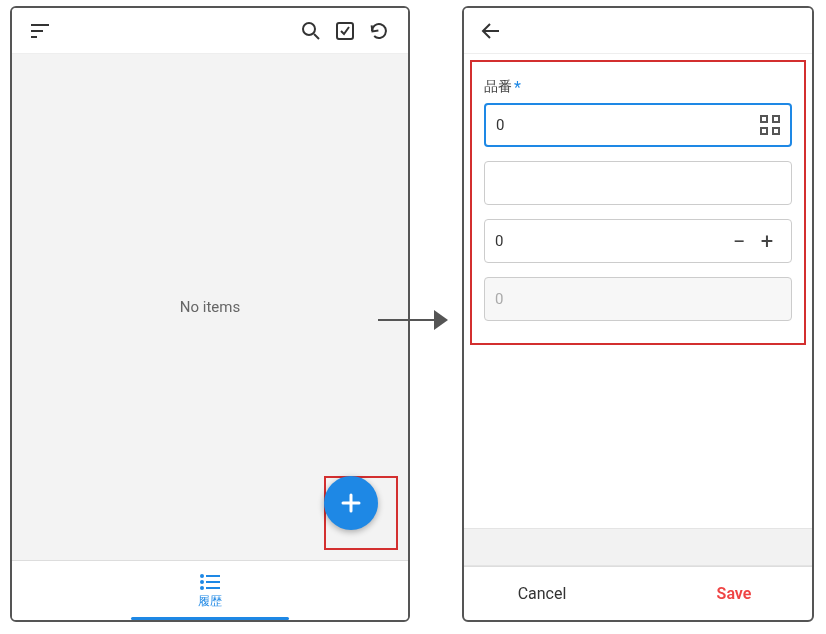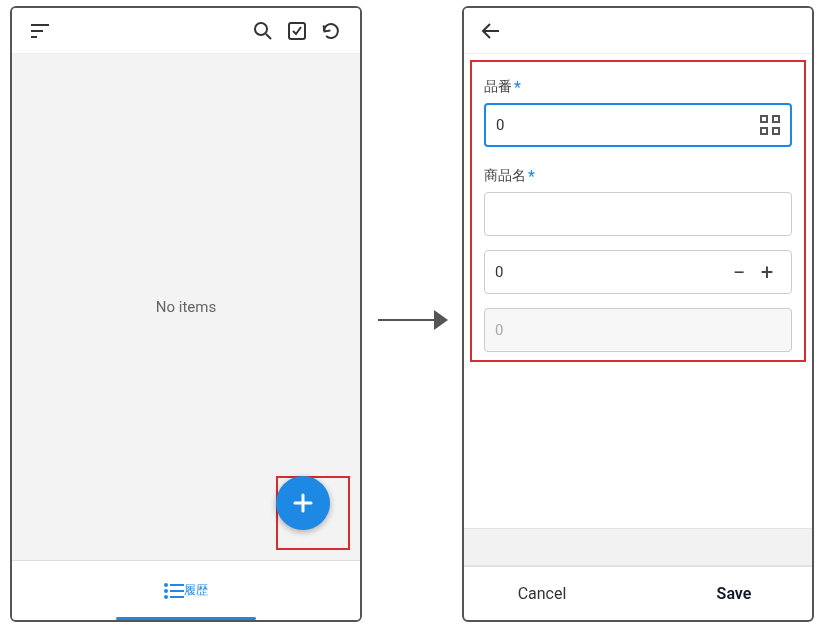--- a/index.html
+++ b/index.html
@@ -17,21 +17,21 @@
     border: 2px solid #555;
     border-radius: 6px;
     background: #fff;
     overflow: hidden;
     display: flex;
     flex-direction: column;
   }
   .phone-left {
     left: 10px;
     top: 6px;
-    width: 352px;
+    width: 400px;
     height: 616px;
   }
   .phone-right {
     left: 462px;
     top: 6px;
     width: 352px;
     height: 616px;
   }
   
   .topbar {
@@ -84,21 +84,21 @@
   }
   .bottom-tabs {
     height: 60px;
     display: flex;
     background: #fff;
     border-top: 1px solid #ddd;
   }
   .tab {
     flex: 1;
     display: flex;
-    flex-direction: row;
+    flex-direction: column;
     align-items: center;
     justify-content: center;
     font-size: 12px;
     color: #555;
     cursor: pointer;
     position: relative;
   }
   .tab.active { color: #1e88e5; }
   .tab .tab-icon-slot { height: 22px; display:flex; align-items:center; justify-content:center; color: inherit; }
   .tab-indicator {
@@ -156,21 +156,21 @@
     cursor: pointer;
   }
   .form-wrap {
     flex: 1;
     position: relative;
     padding: 4px;
     overflow: hidden;
   }
   .form-redbox {
     border: 2px solid #d32f2f;
-    padding: 10px 12px 8px 12px;
+    padding: 10px 12px 22px 12px;
     margin: 2px;
   }
   .field-label {
     font-size: 14px;
     color: #444;
     margin-top: 6px;
     margin-bottom: 6px;
   }
   .req-star { color: #1e88e5; margin-left: 2px; font-size: 16px; vertical-align: top; }
   .field-input {
@@ -210,21 +210,21 @@
     border-top: 1px solid #ddd;
     gap: 36px;
   }
   .action-btn {
     flex: 1;
     display:flex; align-items:center; justify-content:center;
     font-size: 16px;
     cursor: pointer;
   }
   .action-btn.cancel { color:#333; }
-  .action-btn.save { color:#0f172a; font-weight:600; }
+  .action-btn.save { color:#ef4444; font-weight:600; }
 
   svg { display:block; }
 </style>
 </head>
 <body>
 
 <div class="phone phone-left">
   <div class="topbar">
     <div class="icon-btn">
       <svg width="20" height="14" viewBox="0 0 20 14">
@@ -311,23 +311,20 @@
           <svg width="20" height="20" viewBox="0 0 20 20">
               <rect x="1" y="1" width="6" height="6" stroke="currentColor" stroke-width="2" fill="none"></rect>
               <rect x="13" y="1" width="6" height="6" stroke="currentColor" stroke-width="2" fill="none"></rect>
               <rect x="1" y="13" width="6" height="6" stroke="currentColor" stroke-width="2" fill="none"></rect>
               <rect x="13" y="13" width="6" height="6" stroke="currentColor" stroke-width="2" fill="none"></rect>
             </svg>
         </span>
       </div>
 
       <div class="gap"></div>
-      <div class="field-label">
-        <span>商品名</span><span class="req-star">*</span>
-      </div>
       <div class="field-input">
         <span class="val"></span>
       </div>
 
       <div class="gap"></div>
       <div class="field-input">
         <span class="val">0</span>
         <span class="stepper-btn">−</span>
         <span class="stepper-btn">+</span>
       </div>

